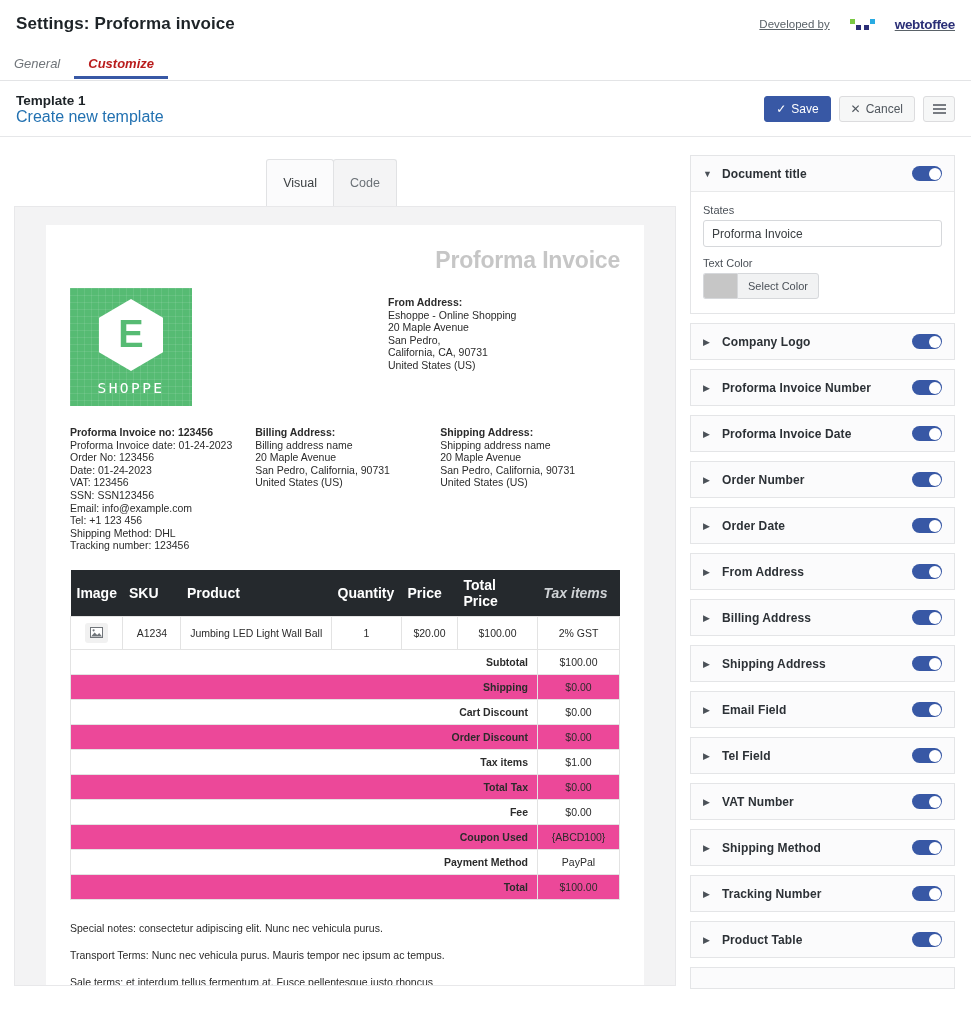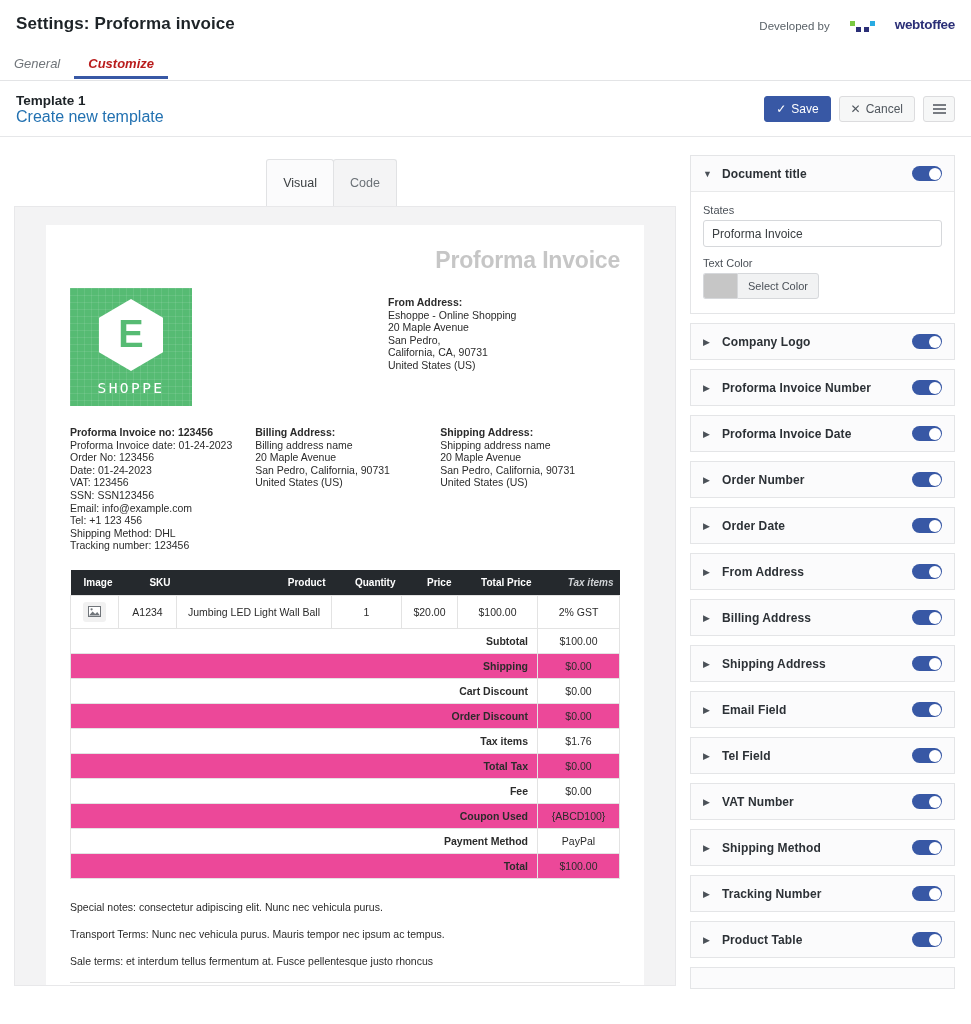--- a/index.html
+++ b/index.html
@@ -14,21 +14,21 @@
   }
 
   
   .topbar {
     height: 48px;
     display: flex; align-items: center;
     padding: 0 16px;
     background:#fff;
   }
   .page-title { font-size: 17px; font-weight: bold; color:#1d2327; letter-spacing:.1px; }
-  .dev-by { margin-left:auto; display:flex; align-items:flex-end; gap:20px; font-size:11.5px; color:#5a6268; }
+  .dev-by { margin-left:auto; display:flex; align-items:center; gap:20px; font-size:11.5px; color:#5a6268;text-decoration:underline; }
   .wt-mark { display:inline-flex; align-items:flex-end; gap:3px; }
   .wt-grp { position:relative; width:11px; height:11px; }
   .wt-grp i { position:absolute; width:5px; height:5px; display:block; }
   .wt-name { font-size:13.5px; font-weight:bold; color:#2b2f77; letter-spacing:-.3px; }
 
   
   .tabs {
     height:33px; display:flex; align-items:flex-start;
     padding:0 0; border-bottom:1px solid #e3e4e6; background:#fff;font-style:italic;
   }
@@ -107,22 +107,22 @@
 
   .meta-row { display:flex; margin-top:20px; }
   .meta-col { font-size:10.5px; line-height:12.6px; color:#2b2b2b; }
   .meta-col .hd { font-weight:bold; }
   .meta-col.c1 { width:206px; }
   .meta-col.c2 { width:206px; }
   .meta-col.c3 { width:200px; }
 
   table.ptable { width:100%; border-collapse:collapse; margin-top:18px; font-size:10.5px; }
   table.ptable thead th {
-    background:#25292d; color:#fff; font-weight:bold; font-size:10px;
-    padding:7px 6px; text-align:right; border:none;
+    background:#25292d; color:#fff; font-weight:bold; font-size:14px;
+    padding:7px 6px; text-align:left; border:none;
   }
   table.ptable thead th.tax { font-style:italic; color:#cfd2d5; font-weight:bold; }
   table.ptable tbody td { border:1px solid #e3e3e3; padding:6px; text-align:center; color:#2b2b2b; }
   td.prod { text-align:center; }
   .imgbox {
     width:23px; height:20px; margin:0 auto; background:#f1f1f1; border-radius:3px;
     display:flex; align-items:center; justify-content:center;
   }
   tr.tot td { border:1px solid #e3e3e3;margin-top:20px; }
   tr.tot td.lbl { text-align:right; font-weight:bold; padding-right:9px; color:#2b2b2b; }
@@ -336,21 +336,21 @@
             <tr class="tot">
               <td class="lbl" colspan="6">Cart Discount</td>
               <td class="val">$0.00</td>
             </tr>
             <tr class="tot shaded">
               <td class="lbl" colspan="6">Order Discount</td>
               <td class="val">$0.00</td>
             </tr>
             <tr class="tot">
               <td class="lbl" colspan="6">Tax items</td>
-              <td class="val">$1.76</td>
+              <td class="val">$1.00</td>
             </tr>
             <tr class="tot shaded">
               <td class="lbl" colspan="6">Total Tax</td>
               <td class="val">$0.00</td>
             </tr>
             <tr class="tot">
               <td class="lbl" colspan="6">Fee</td>
               <td class="val">$0.00</td>
             </tr>
             <tr class="tot shaded">

